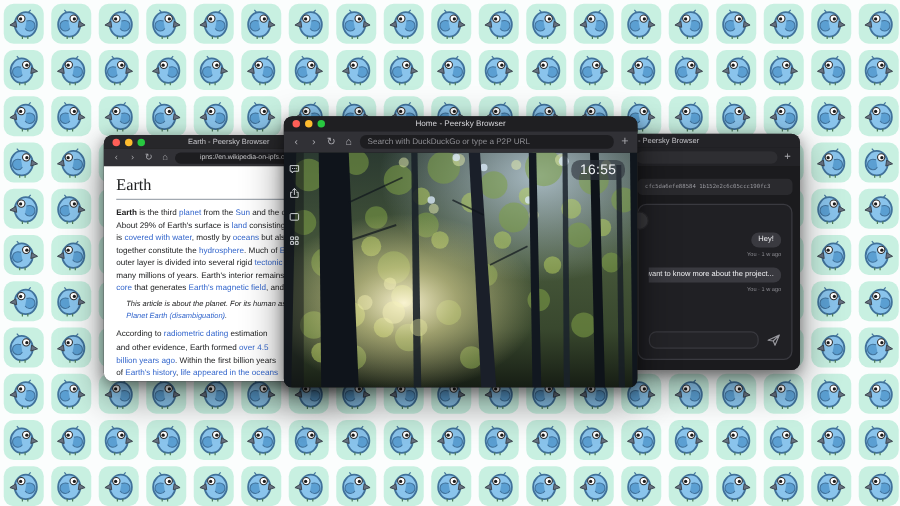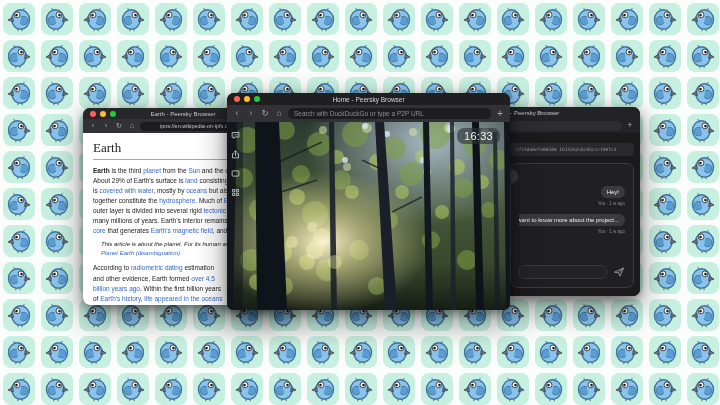--- a/index.html
+++ b/index.html
@@ -2577,16 +2577,16 @@
         <svg class="tool-icon" viewBox="0 0 12 12">
           <path d="M6 7.5V1.5M4 3l2-1.8L8 3M3.5 5H2v5.5h8V5H8.5" fill="none" stroke="#eceff2" stroke-width="1" stroke-linecap="round" stroke-linejoin="round"></path>
         </svg>
         <svg class="tool-icon" viewBox="0 0 12 12">
           <rect x="1.5" y="2.5" width="9" height="7" rx="1" fill="none" stroke="#eceff2" stroke-width="1"></rect>
         </svg>
         <svg class="tool-icon" viewBox="0 0 12 12">
           <path d="M2 2h3v3H2zM7 2h3v3H7zM2 7h3v3H2zM7 7h3v3H7z" fill="none" stroke="#eceff2" stroke-width="1"></path>
         </svg>
       </div>
-      <div class="clock">16:33</div>
+      <div class="clock">16:55</div>
     </div>
   </div>
 </div>
 
 </body></html>

